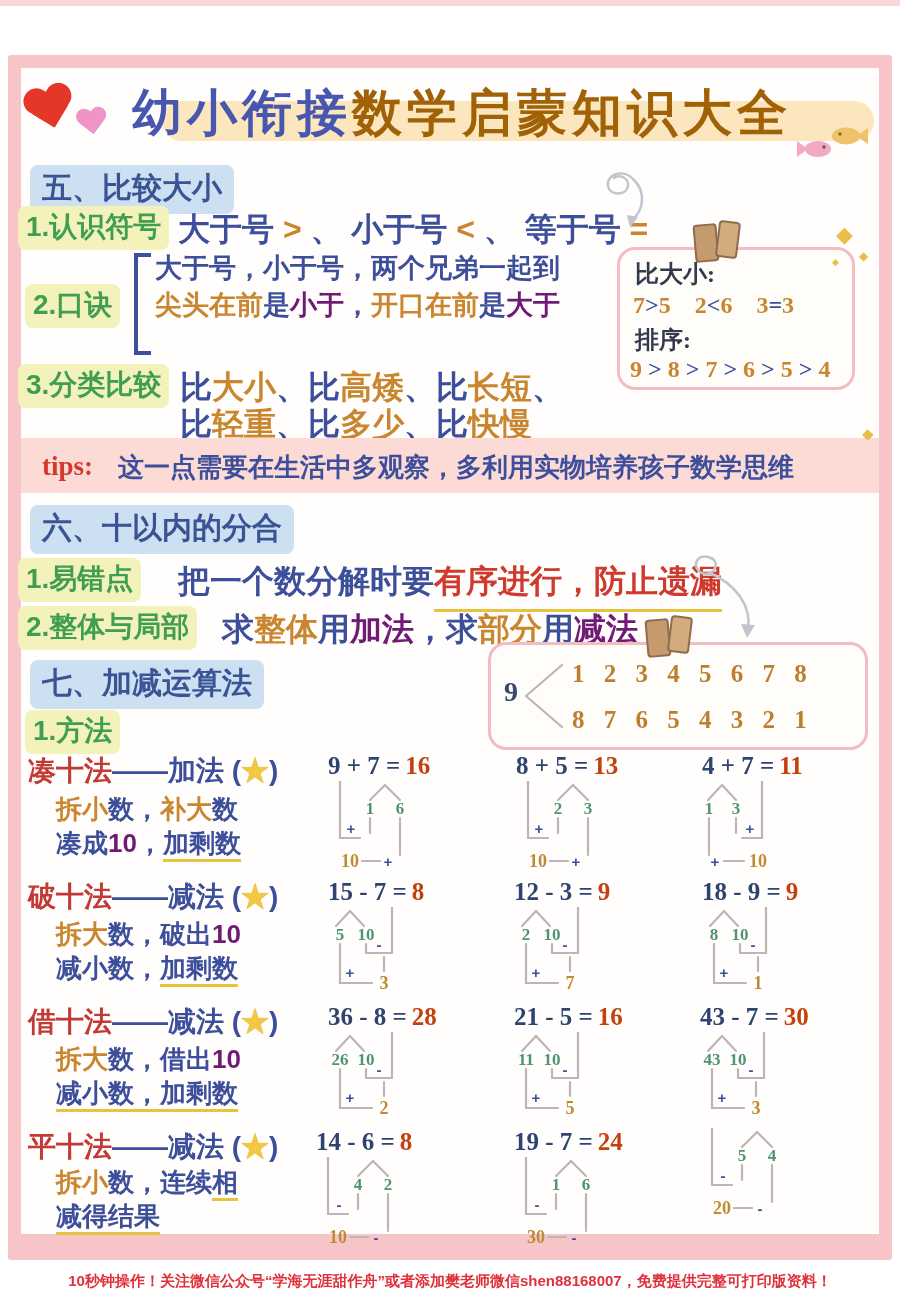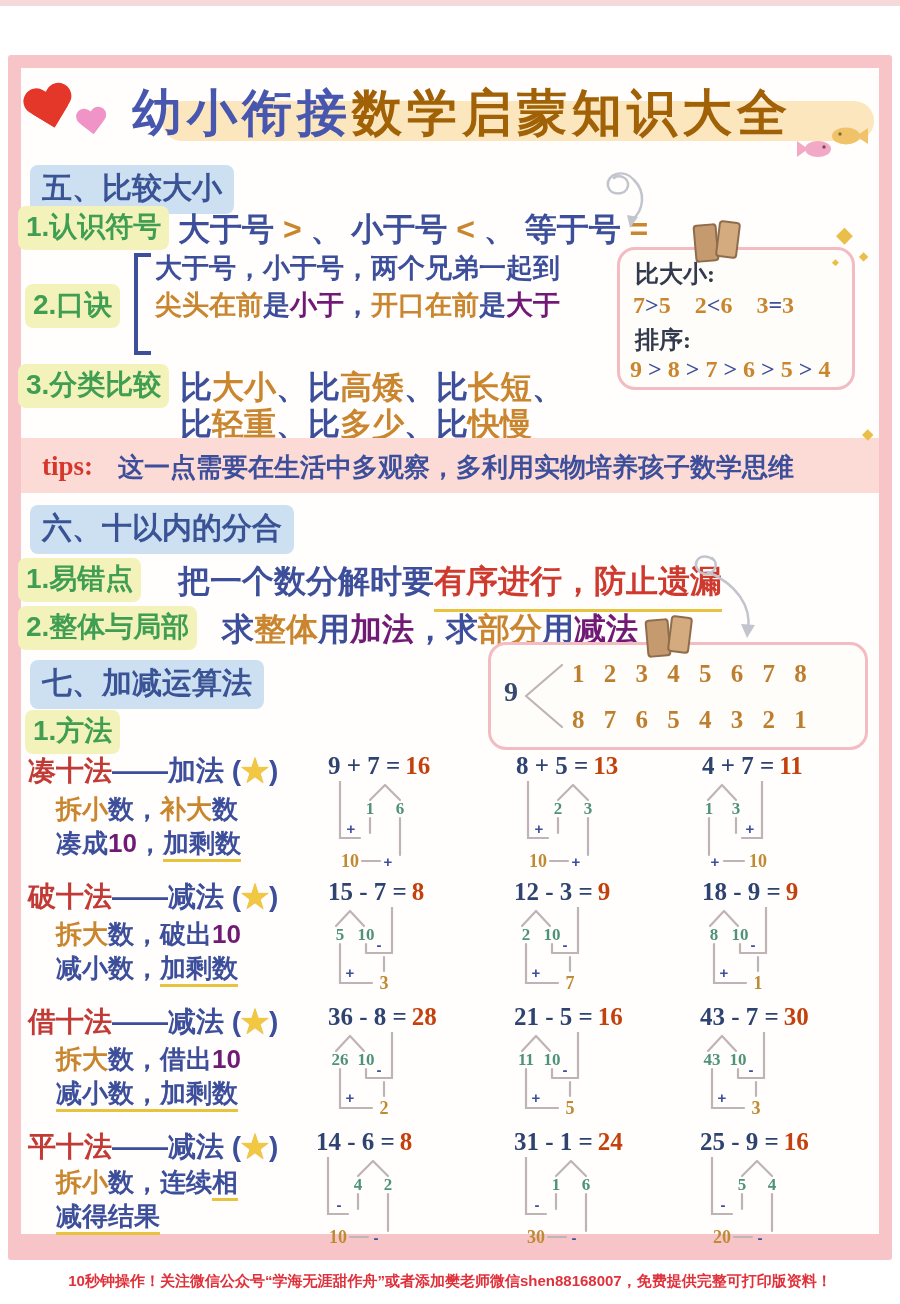--- a/index.html
+++ b/index.html
@@ -359,36 +359,35 @@
         <path class="ln" d="M34 80 H52"></path>
         <path class="ln" d="M72 37 V74"></path>
       <text class="tg" x="42" y="33">4</text>
       <text class="tg" x="72" y="33">2</text>
       <text class="ts" x="23" y="53">-</text>
       <text class="to" x="22" y="86">10</text>
       <text class="ts" x="60" y="86">-</text>
     </svg>
   </div>
   <div class="example" style="left:514px;top:1128px">
-    <div class="eq"><span class="eq-l">31 - 1 =</span><span class="eq-r">24</span></div>
+    <div class="eq"><span class="eq-l">19 - 7 =</span><span class="eq-r">24</span></div>
     <svg class="diag" width="150" height="95" viewBox="0 0 150 95">
       <path class="ln" d="M57 4 L42 19 M57 4 L72 19"></path>
         <path class="ln" d="M12 0 V57 H32"></path>
         <path class="ln" d="M42 37 V52"></path>
         <path class="ln" d="M34 80 H52"></path>
         <path class="ln" d="M72 37 V74"></path>
       <text class="tg" x="42" y="33">1</text>
       <text class="tg" x="72" y="33">6</text>
       <text class="ts" x="23" y="53">-</text>
       <text class="to" x="22" y="86">30</text>
       <text class="ts" x="60" y="86">-</text>
     </svg>
   </div>
   <div class="example" style="left:700px;top:1128px">
-    <div class="eq"><span class="eq-l">25 - 9 =</span><span class="eq-r">16</span></div>
     <svg class="diag" width="150" height="95" viewBox="0 0 150 95">
       <path class="ln" d="M57 4 L42 19 M57 4 L72 19"></path>
         <path class="ln" d="M12 0 V57 H32"></path>
         <path class="ln" d="M42 37 V52"></path>
         <path class="ln" d="M34 80 H52"></path>
         <path class="ln" d="M72 37 V74"></path>
       <text class="tg" x="42" y="33">5</text>
       <text class="tg" x="72" y="33">4</text>
       <text class="ts" x="23" y="53">-</text>
       <text class="to" x="22" y="86">20</text>

